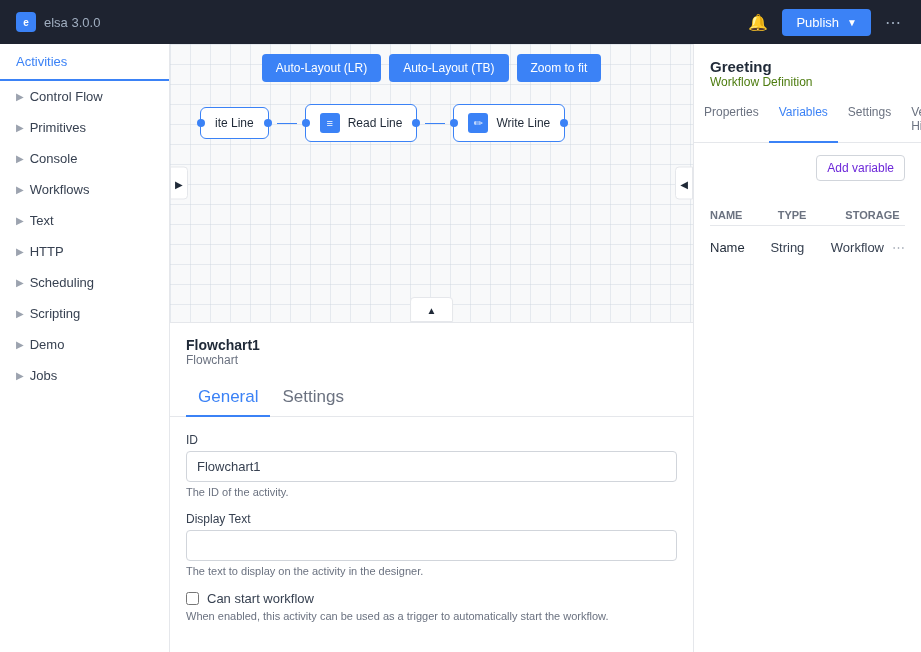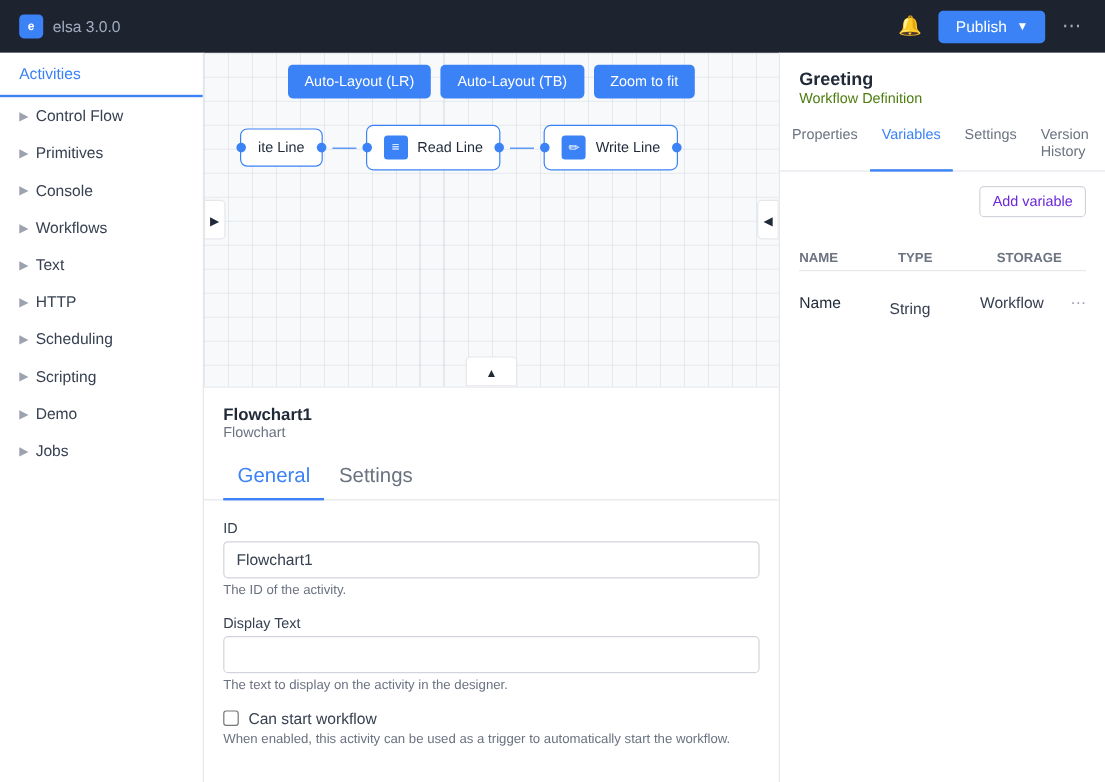--- a/index.html
+++ b/index.html
@@ -57,37 +57,37 @@
     .bp-tab.active { color: #3b82f6; border-bottom-color: #3b82f6; font-weight: 500; }
     .bottom-panel-content { padding: 16px; }
     .form-group { margin-bottom: 14px; }
     .form-label { font-size: 12px; font-weight: 500; color: #374151; margin-bottom: 4px; }
     .form-input { width: 100%; padding: 7px 10px; border: 1px solid #d1d5db; border-radius: 4px; font-size: 13px; color: #374151; }
     .form-hint { font-size: 11px; color: #6b7280; margin-top: 4px; }
     .checkbox-row { display: flex; align-items: center; gap: 8px; margin-top: 4px; }
     .checkbox-label { font-size: 13px; font-weight: 500; color: #374151; }
 
     
-    .right-panel { width: 272px; background: white; border-left: 1px solid #e5e7eb; display: flex; flex-direction: column; }
+    .right-panel { width: 228px; background: white; border-left: 1px solid #e5e7eb; display: flex; flex-direction: column; }
     .right-panel-header { padding: 14px 16px 0; }
     .right-panel-title { font-size: 15px; font-weight: 600; }
     .right-panel-subtitle { font-size: 12px; color: #4d7c0f; }
     .right-panel-tabs { display: flex; border-bottom: 1px solid #e5e7eb; margin-top: 8px; }
     .rp-tab { padding: 8px 10px; font-size: 12px; cursor: pointer; color: #6b7280; border-bottom: 2px solid transparent; margin-bottom: -1px; }
     .rp-tab.active { color: #3b82f6; border-bottom-color: #3b82f6; font-weight: 500; }
     .right-panel-content { padding: 12px 16px; flex: 1; }
     .add-var-btn { float: right; background: white; border: 1px solid #d1d5db; border-radius: 4px; padding: 5px 10px; font-size: 12px; cursor: pointer; color: #6d28d9; margin-bottom: 12px; }
     .var-table { width: 100%; clear: both; }
     .var-table-header { display: flex; gap: 8px; font-size: 11px; font-weight: 600; color: #6b7280; text-transform: uppercase; padding: 4px 0; border-bottom: 1px solid #e5e7eb; margin-bottom: 8px; }
     .var-table-header .col-name { flex: 1; }
     .var-table-header .col-type { flex: 1; }
     .var-table-header .col-storage { flex: 1; }
     .var-row { display: flex; align-items: center; gap: 8px; padding: 6px 0; font-size: 13px; }
     .var-row .col-name { flex: 1; font-weight: 500; }
-    .var-row .col-type { flex: 1; color: #374151; margin-top: 10px; }
+    .var-row .col-type { flex: 1; color: #374151; }
     .var-row .col-storage { flex: 1; color: #374151; }
     .var-row-menu { color: #9ca3af; cursor: pointer; }
   </style>
 </head>
 <body>
 
 <div class="topbar">
   <div class="topbar-logo">
     <div class="topbar-logo-icon">e</div>
     <span>elsa 3.0.0</span>

